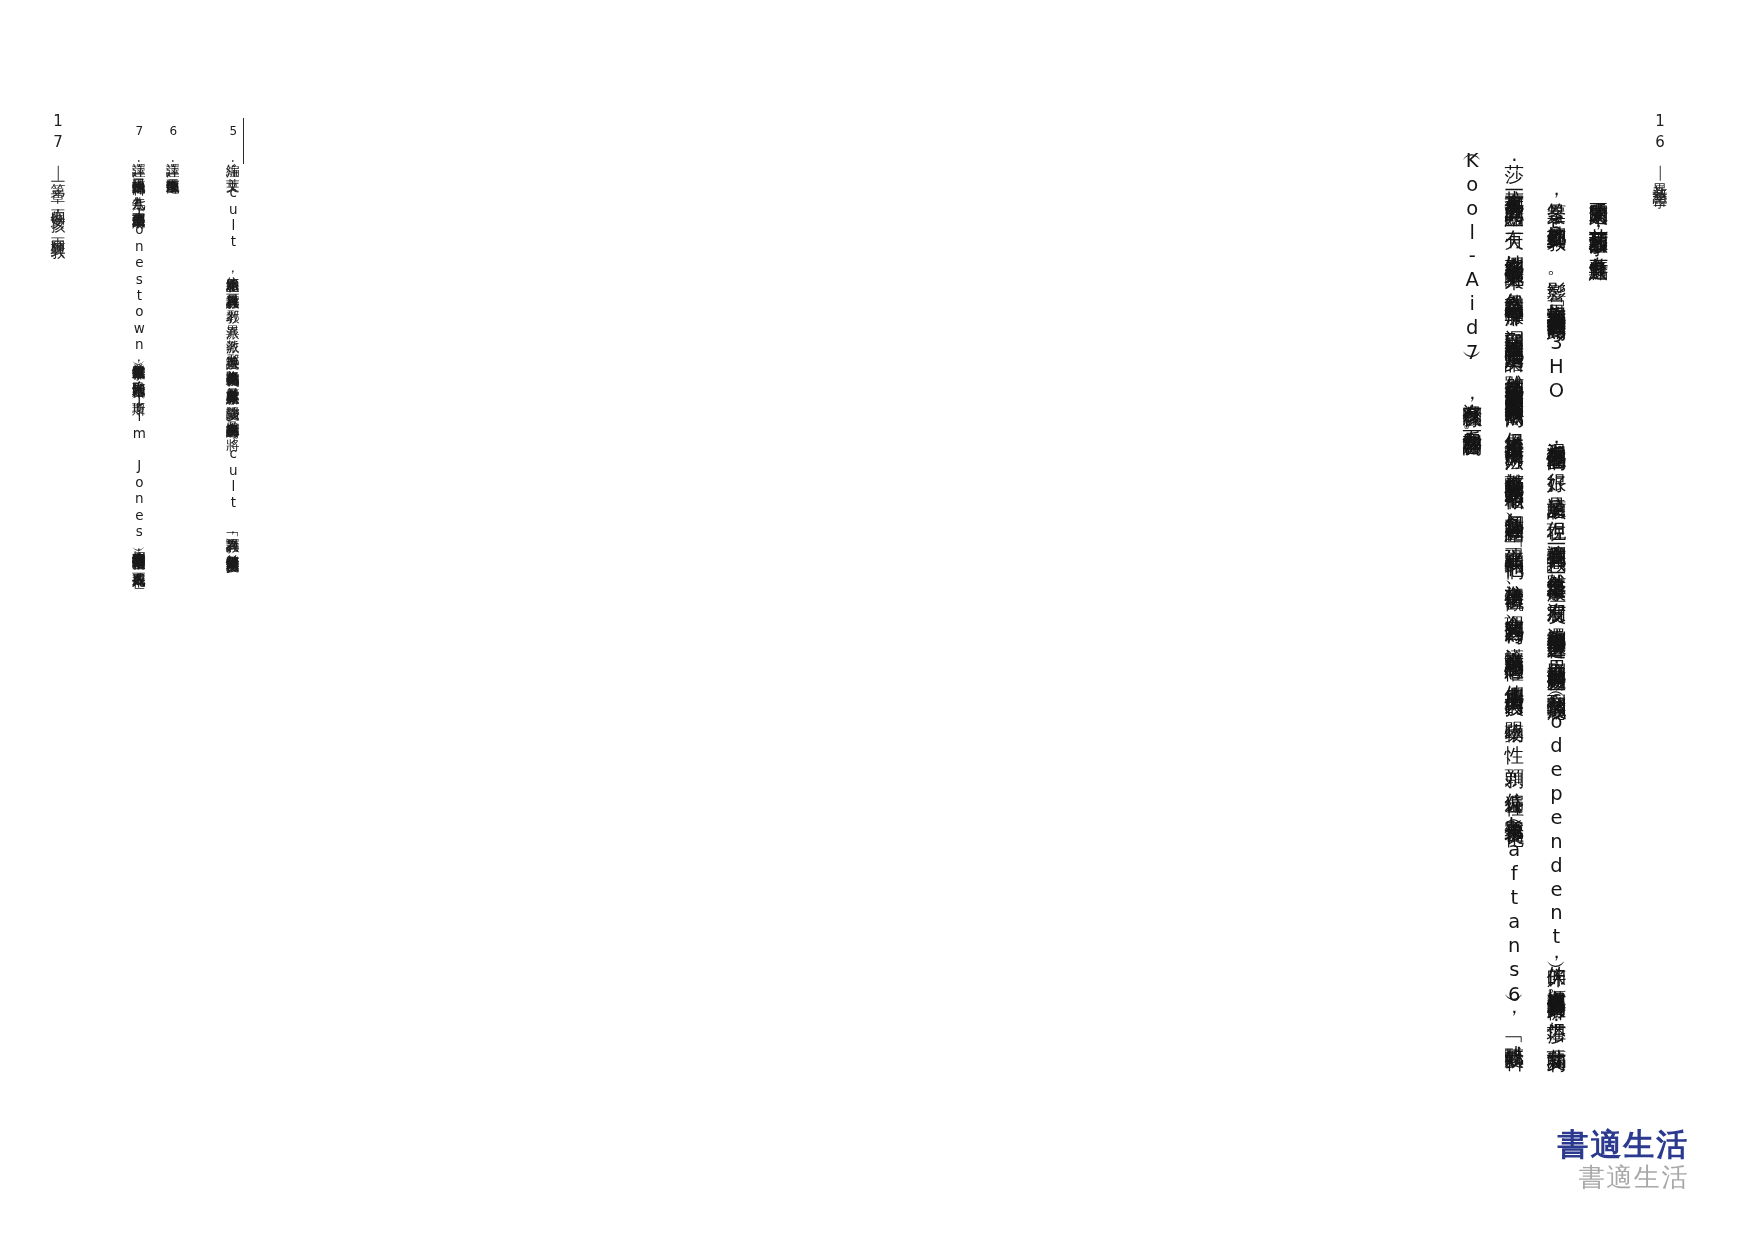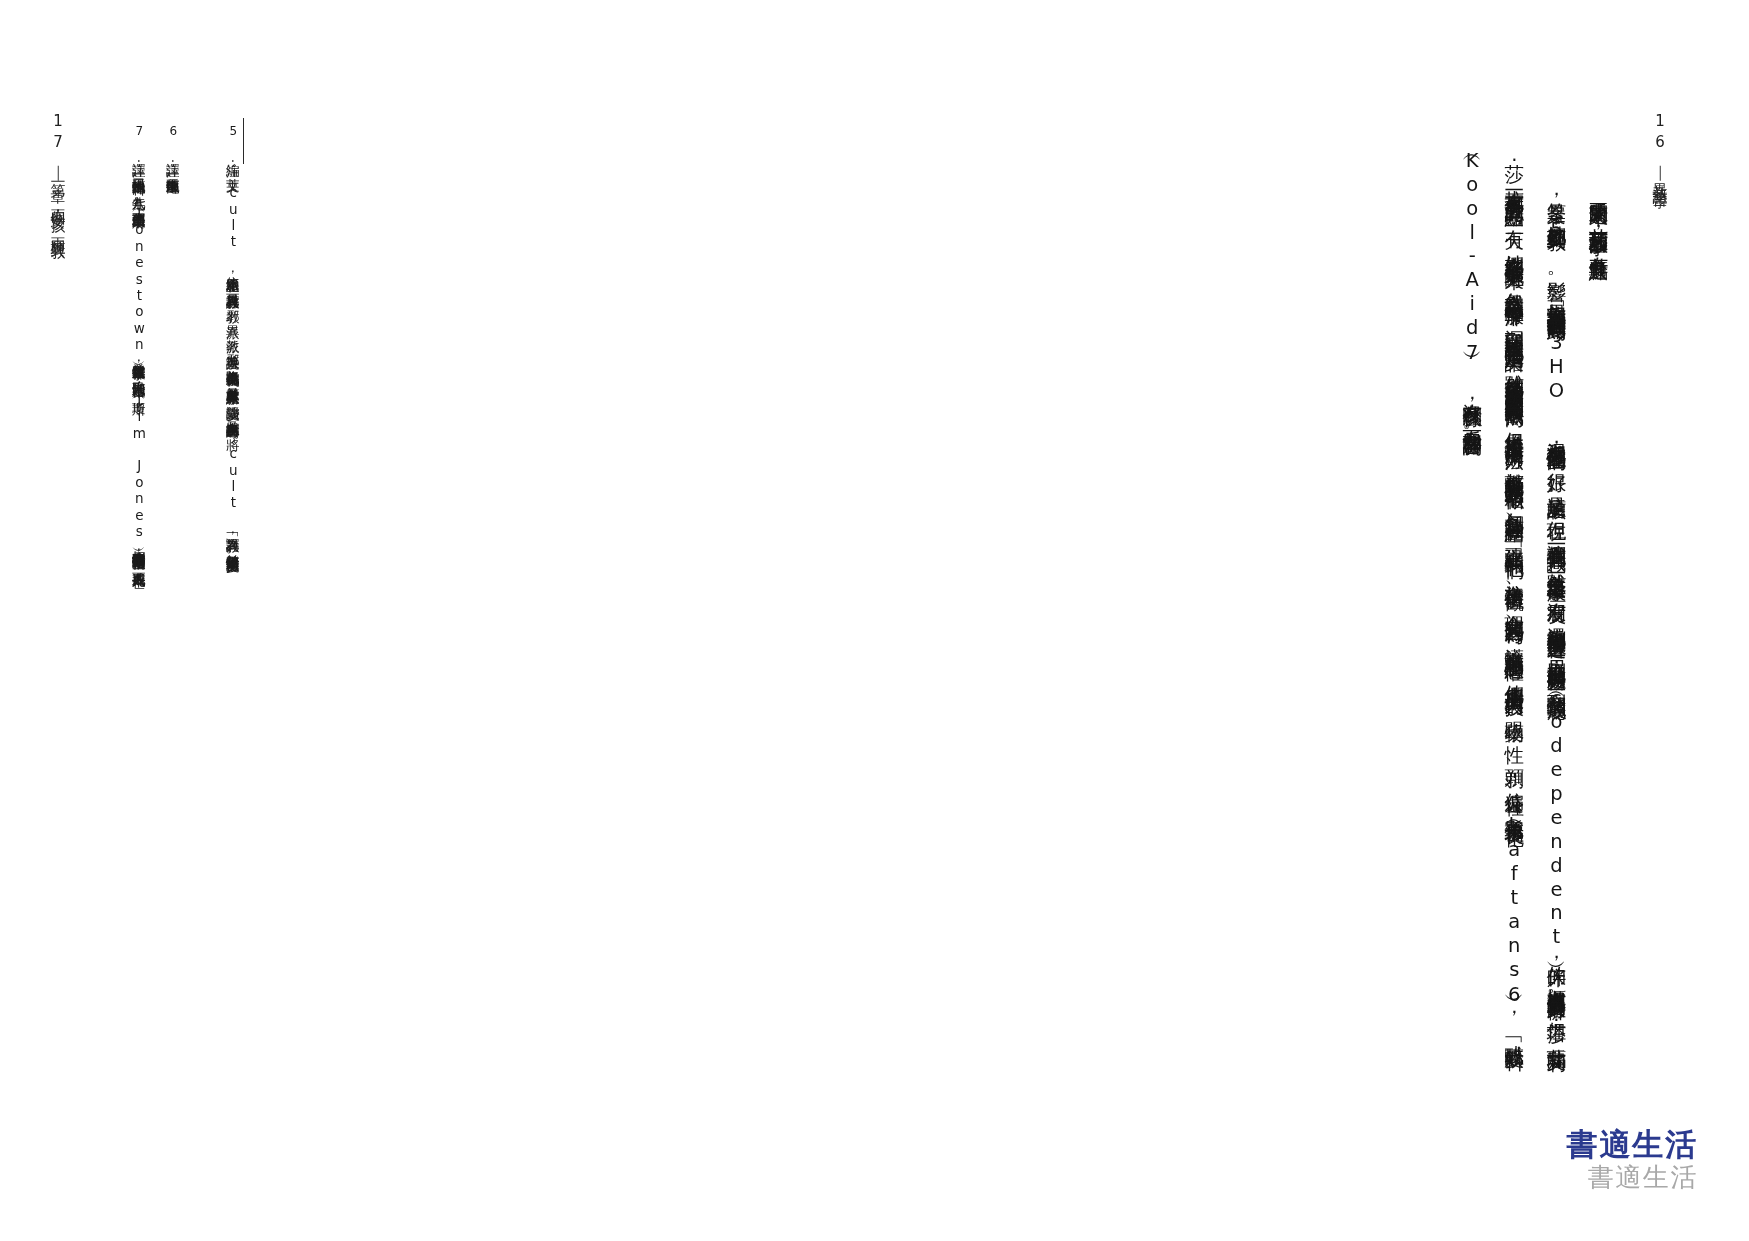--- a/index.html
+++ b/index.html
@@ -110,21 +110,21 @@
     height: 920px;
   }
   .fn .marker {
     font-family: "DejaVu Sans", sans-serif;
     font-size: 12px;
   }
 
   
   .logo {
     position: absolute;
-    right: 51px;
+    right: 60px;
     bottom: 48px;
     text-align: right;
     line-height: 1.15;
   }
   .logo .l1 {
     font-size: 31px;
     letter-spacing: 0.06em;
     color: #2b3a8f;
     font-weight: 700;
     font-family: "DejaVu Sans", sans-serif;

